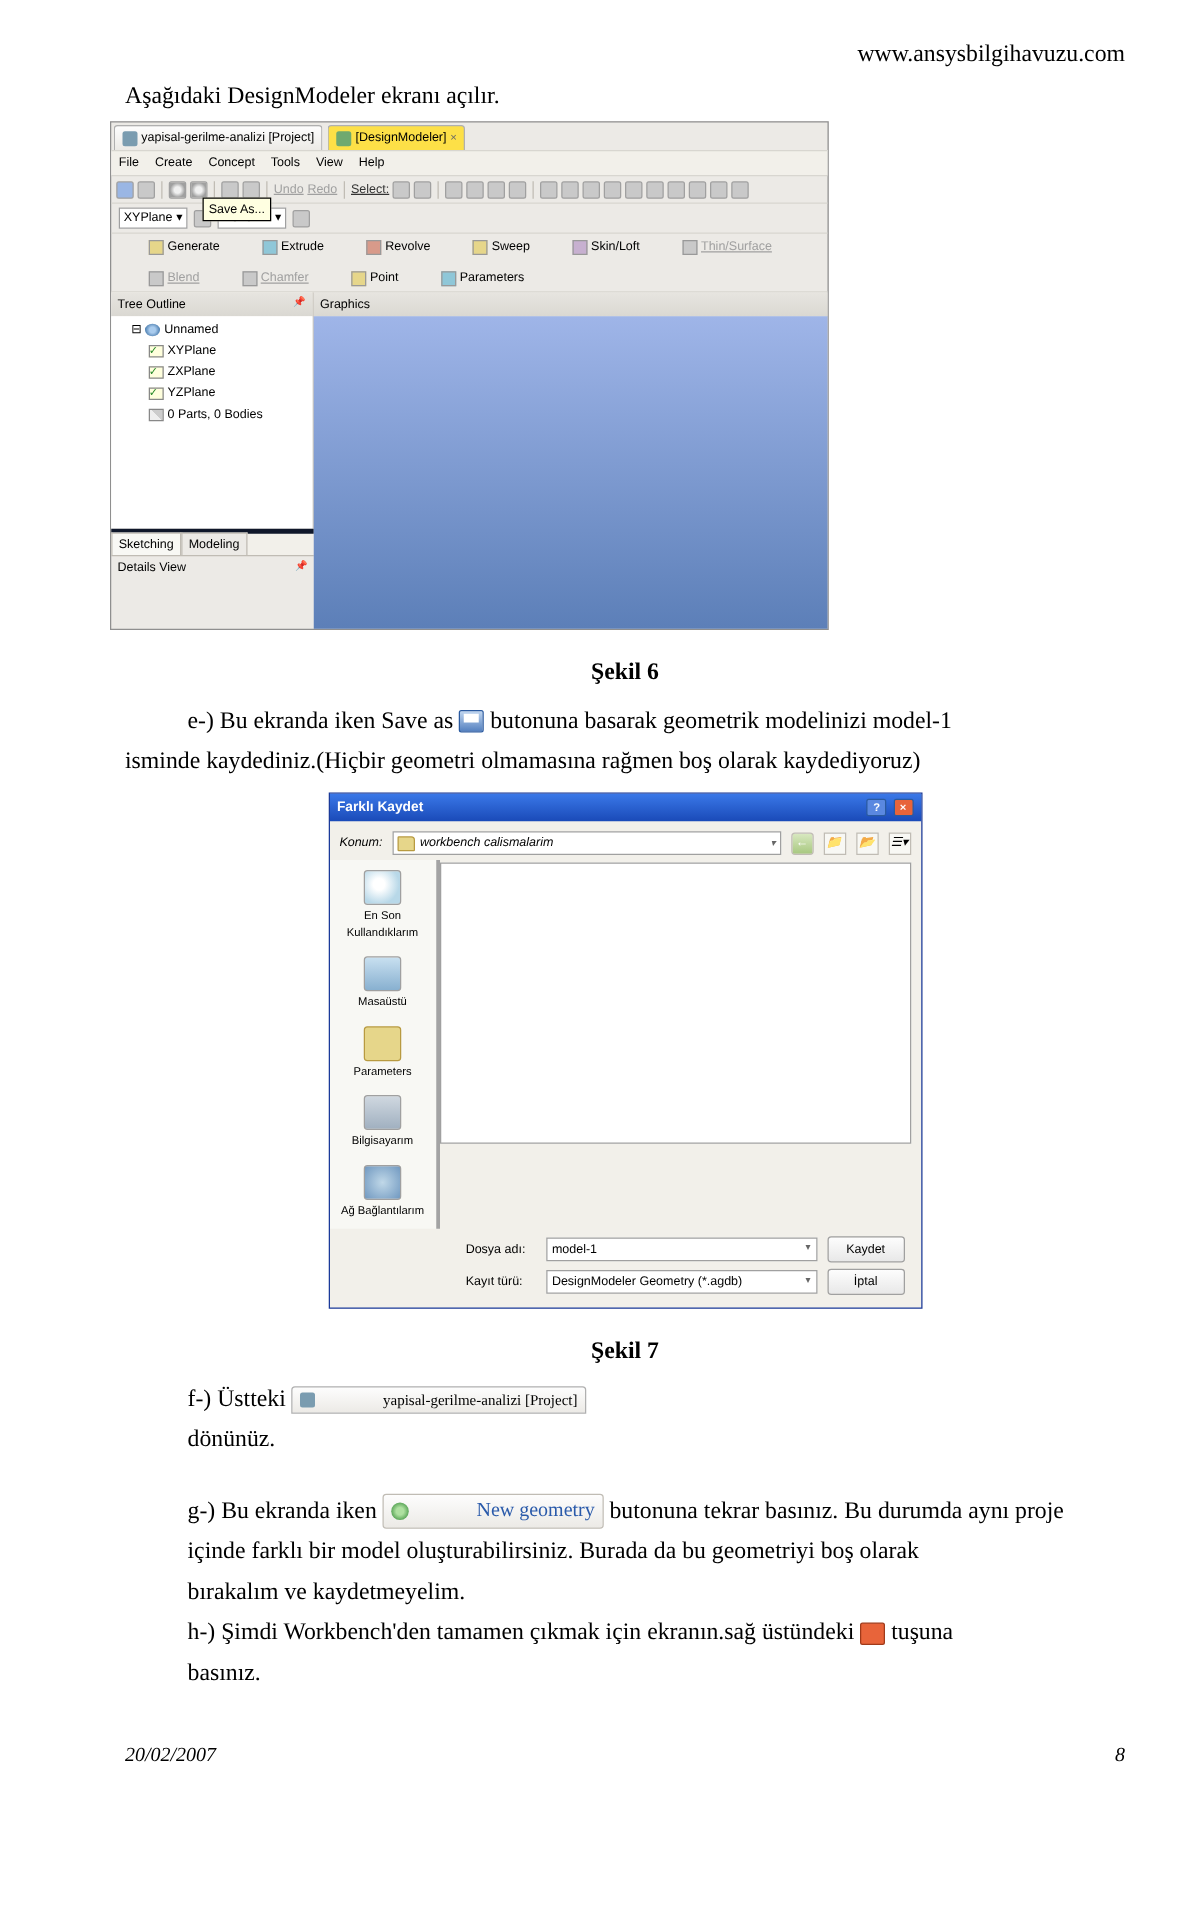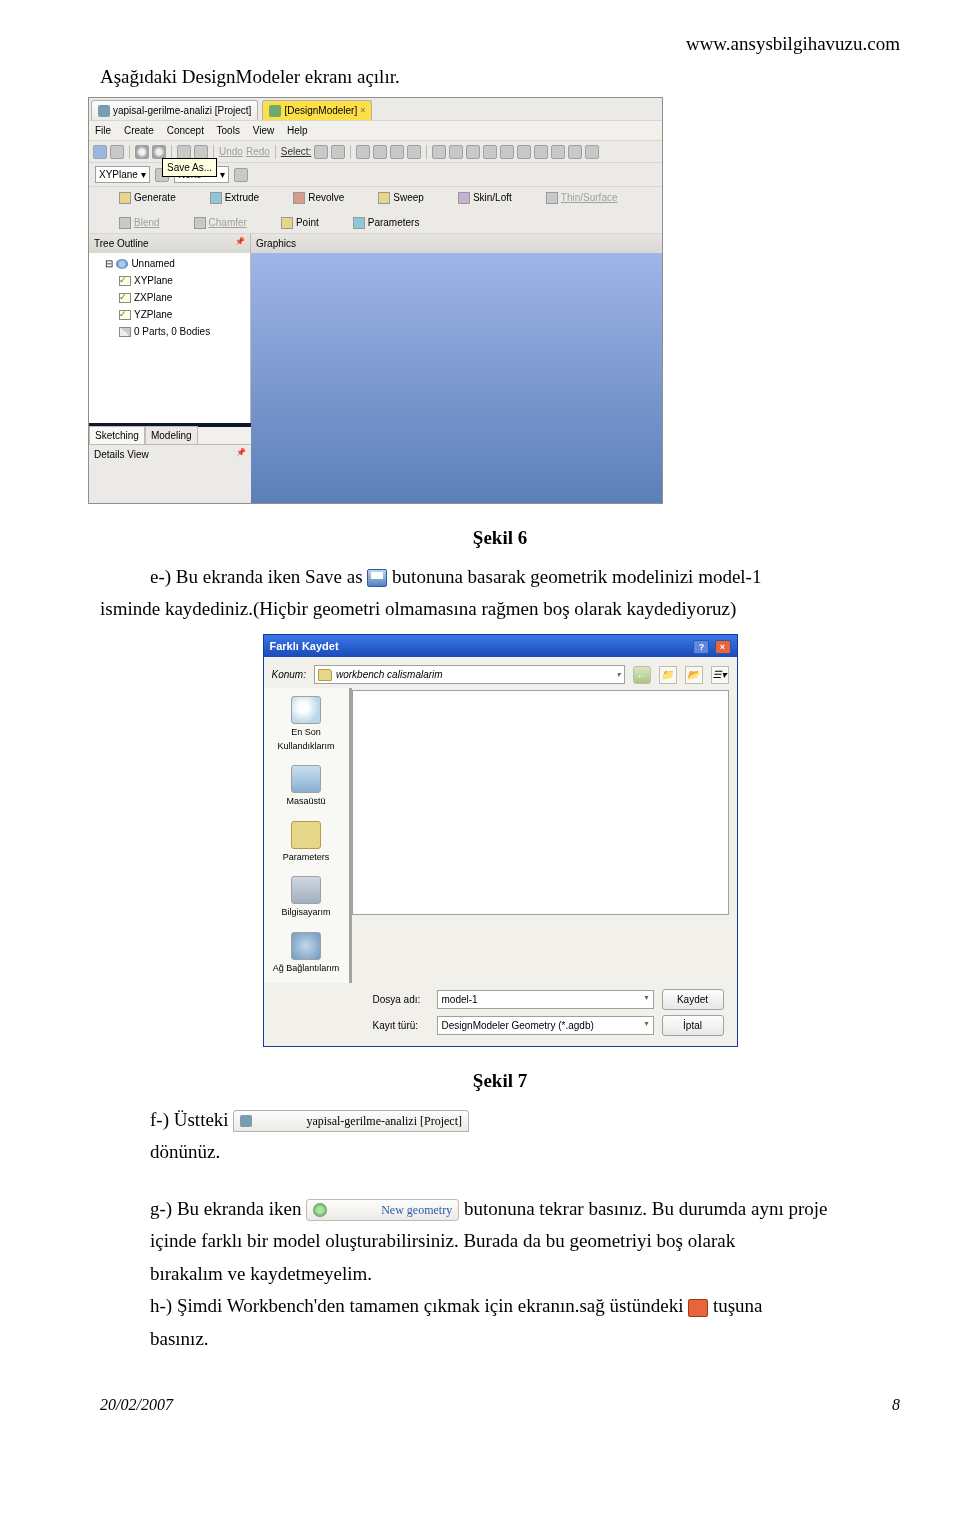--- a/index.html
+++ b/index.html
@@ -99,21 +99,21 @@
   .pic.mycomp{background:linear-gradient(#d0d8e0,#a0b0c0);}
   .pic.net{background:radial-gradient(circle,#c0d8e8,#7098c0);}
   .filelist{flex:1;background:#fff;border:1px solid #a0a0a0;margin:2px 8px 2px 0;height:225px;}
   .dlg .botgrid{display:grid;grid-template-columns:88px 56px 1fr 62px;gap:5px 8px;align-items:center;padding:6px 13px 10px;}
   .inp{background:#fff;border:1px solid #a0a0a0;padding:1px 4px;display:flex;justify-content:space-between;}
   .dbtn{border:1px solid #a0a0a0;background:linear-gradient(#fdfdfd,#e8e8e8);border-radius:3px;text-align:center;padding:2px 6px;font-size:10px;}
   .dd{color:#666;font-size:8px;}
 
   .proj-tab-inline{display:inline-flex;vertical-align:middle;background:linear-gradient(#fdfdfd,#eceae6);border:1px solid #b0b0b0;border-radius:3px 3px 0 0;padding:1px 6px;font-family:Tahoma;font-size:12px;align-items:center;gap:4px;}
   .proj-tab-inline .ci{width:12px;height:12px;background:#7a9cb0;border-radius:2px;}
-  .newgeom-inline{display:inline-flex;vertical-align:middle;align-items:center;gap:4px;background:linear-gradient(#fdfdfd,#eceae6);border:1px solid #c0bcb4;padding:1px 6px;font-family:Tahoma;font-size:12px;border-radius:3px;}
+  .newgeom-inline{display:inline-flex;vertical-align:middle;align-items:center;gap:4px;background:linear-gradient(#fdfdfd,#eceae6);border:1px solid #c0bcb4;padding:1px 6px;font-family:Tahoma;font-size:16px;border-radius:3px;}
   .newgeom-inline .gi{width:14px;height:14px;background:radial-gradient(circle,#aee0a0 30%,#4a9a4a 80%);border-radius:50%;}
   .close-x-inline{display:inline-flex;vertical-align:middle;width:20px;height:18px;background:#e8643a;border:1px solid #a03a1a;color:#fff;align-items:center;justify-content:center;border-radius:2px;font-family:Arial;font-size:12px;font-weight:bold;}
   .footer{display:flex;justify-content:space-between;font-style:italic;font-size:16px;margin-top:40px;}
 </style>
 </head>
 <body>
 
 <div class="header-url">www.ansysbilgihavuzu.com</div>
 <div class="intro">Aşağıdaki DesignModeler ekranı açılır.</div>
 

